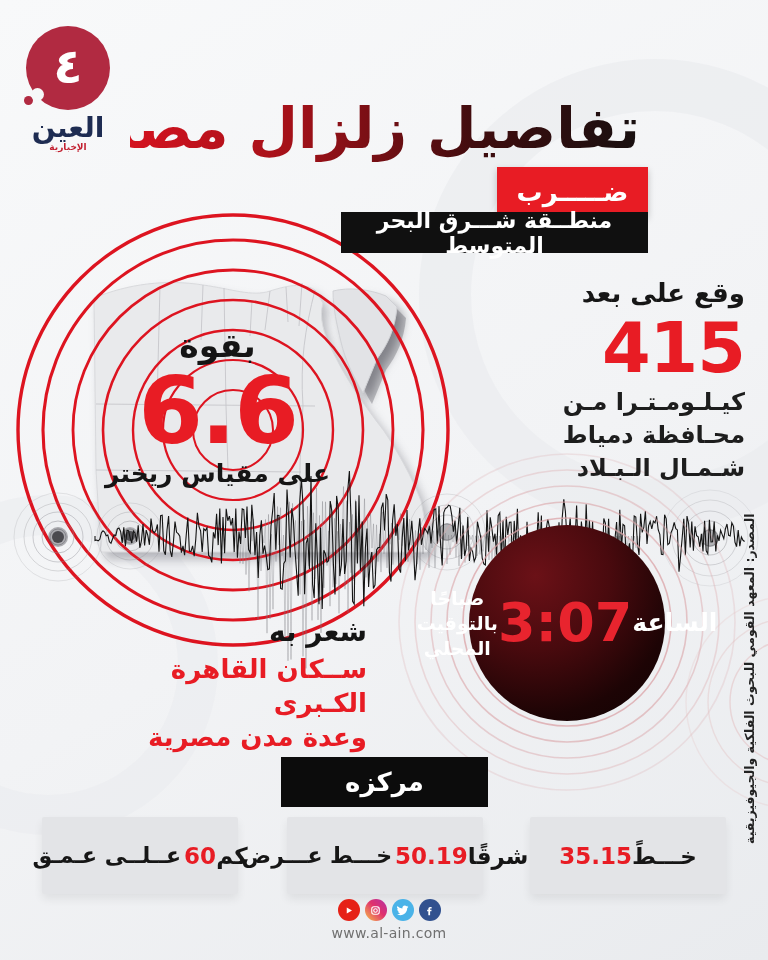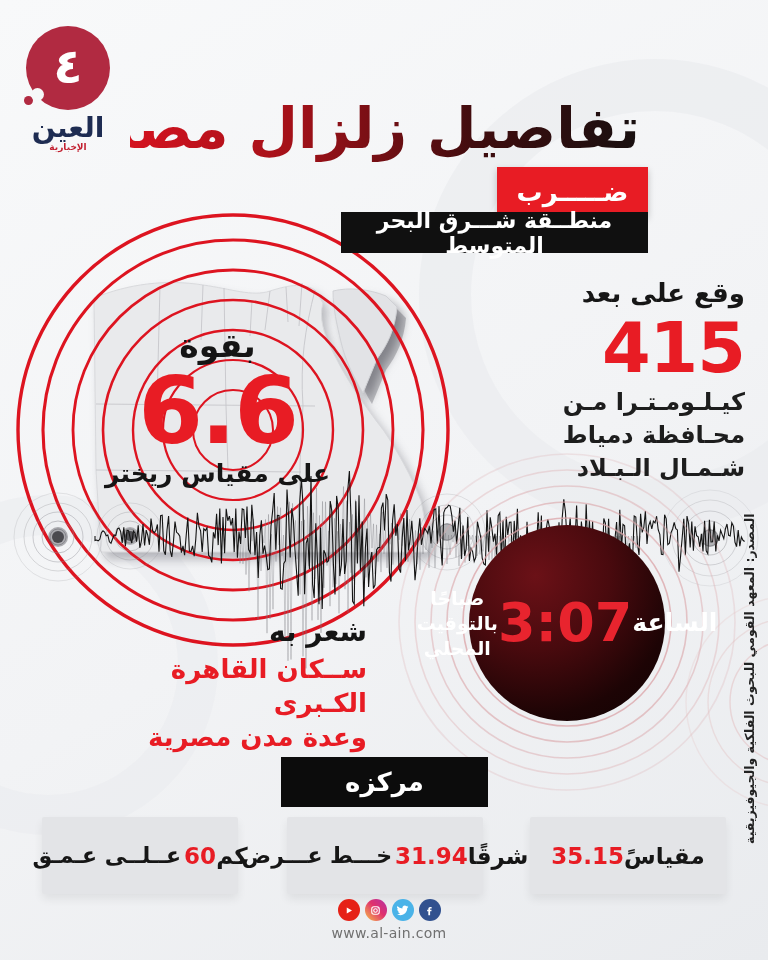--- a/index.html
+++ b/index.html
@@ -193,27 +193,27 @@
     <div class="felt-intro">شعر به</div>
     <div class="felt-line">ســكان القاهرة الكـبرى</div>
     <div class="felt-line">وعدة مدن مصرية</div>
   </div>
 
   <div class="layer banner banner-center">مركزه</div>
 
   <div class="layer stat-box box-lat">
     <div class="stat-line">
       <span class="stat-value">35.15</span>
-      <span class="stat-unit">مقياسً</span>
+      <span class="stat-unit">خـــطً</span>
     </div>
   </div>
   <div class="layer stat-box box-lon">
     <div class="stat-label">خـــط عـــرض</div>
     <div class="stat-line">
-      <span class="stat-value">31.94</span>
+      <span class="stat-value">50.19</span>
       <span class="stat-unit">شرقًا</span>
     </div>
   </div>
   <div class="layer stat-box box-depth">
     <div class="stat-label">عــلــى عـمـق</div>
     <div class="stat-line">
       <span class="stat-value">60</span>
       <span class="stat-unit">كم</span>
     </div>
   </div>

